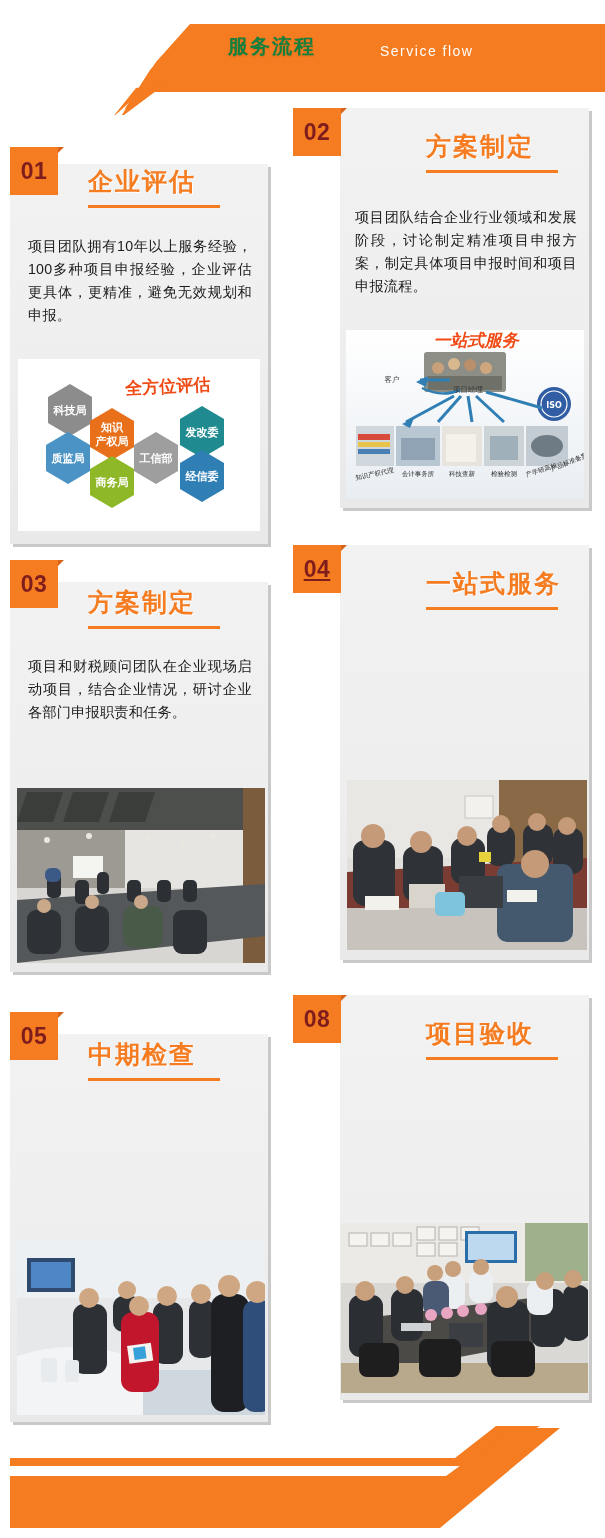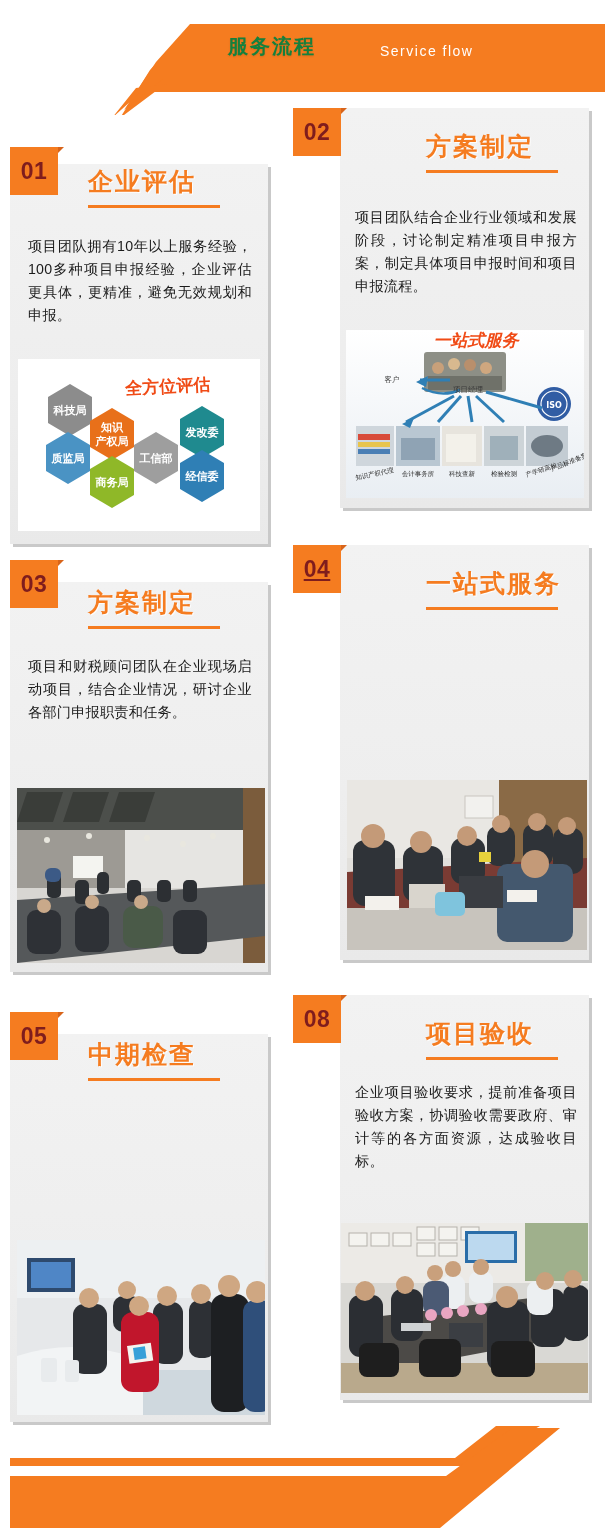--- a/index.html
+++ b/index.html
@@ -337,21 +337,20 @@
         </g>
       </svg>
     </div>
   </div>
 
   <div class="card" style="left:293px; top:995px; width:303px; height:420px;">
     <div class="panel" style="left:47px; top:0px; width:249px; height:405px;"></div>
     <div class="badge" style="left:0px; top:0px;">08</div>
     <div class="card-title" style="left:133px; top:26px;">项目验收</div>
     <div class="title-rule" style="left:133px; top:62px; width:132px;"></div>
-    <div class="card-body" style="left:62px; top:86px; width:222px;">企业项目验收要求，提前准备项目验收方案，协调验收需要政府、审计等的各方面资源，达成验收目标。</div>
 
     <div class="figure" style="left:48px; top:228px; width:247px; height:170px;">
       <svg viewBox="0 0 247 170" xmlns="http://www.w3.org/2000/svg">
         <rect width="247" height="170" fill="#d9d8d4"></rect>
         <rect x="0" y="0" width="247" height="60" fill="#eceae6"></rect>
         <rect x="184" y="0" width="63" height="58" fill="#9fb08c"></rect>
         <g fill="#f4f3ef" stroke="#b5b2ab">
           <rect x="8" y="10" width="18" height="13"></rect>
             <rect x="30" y="10" width="18" height="13"></rect>
           <rect x="52" y="10" width="18" height="13"></rect>

